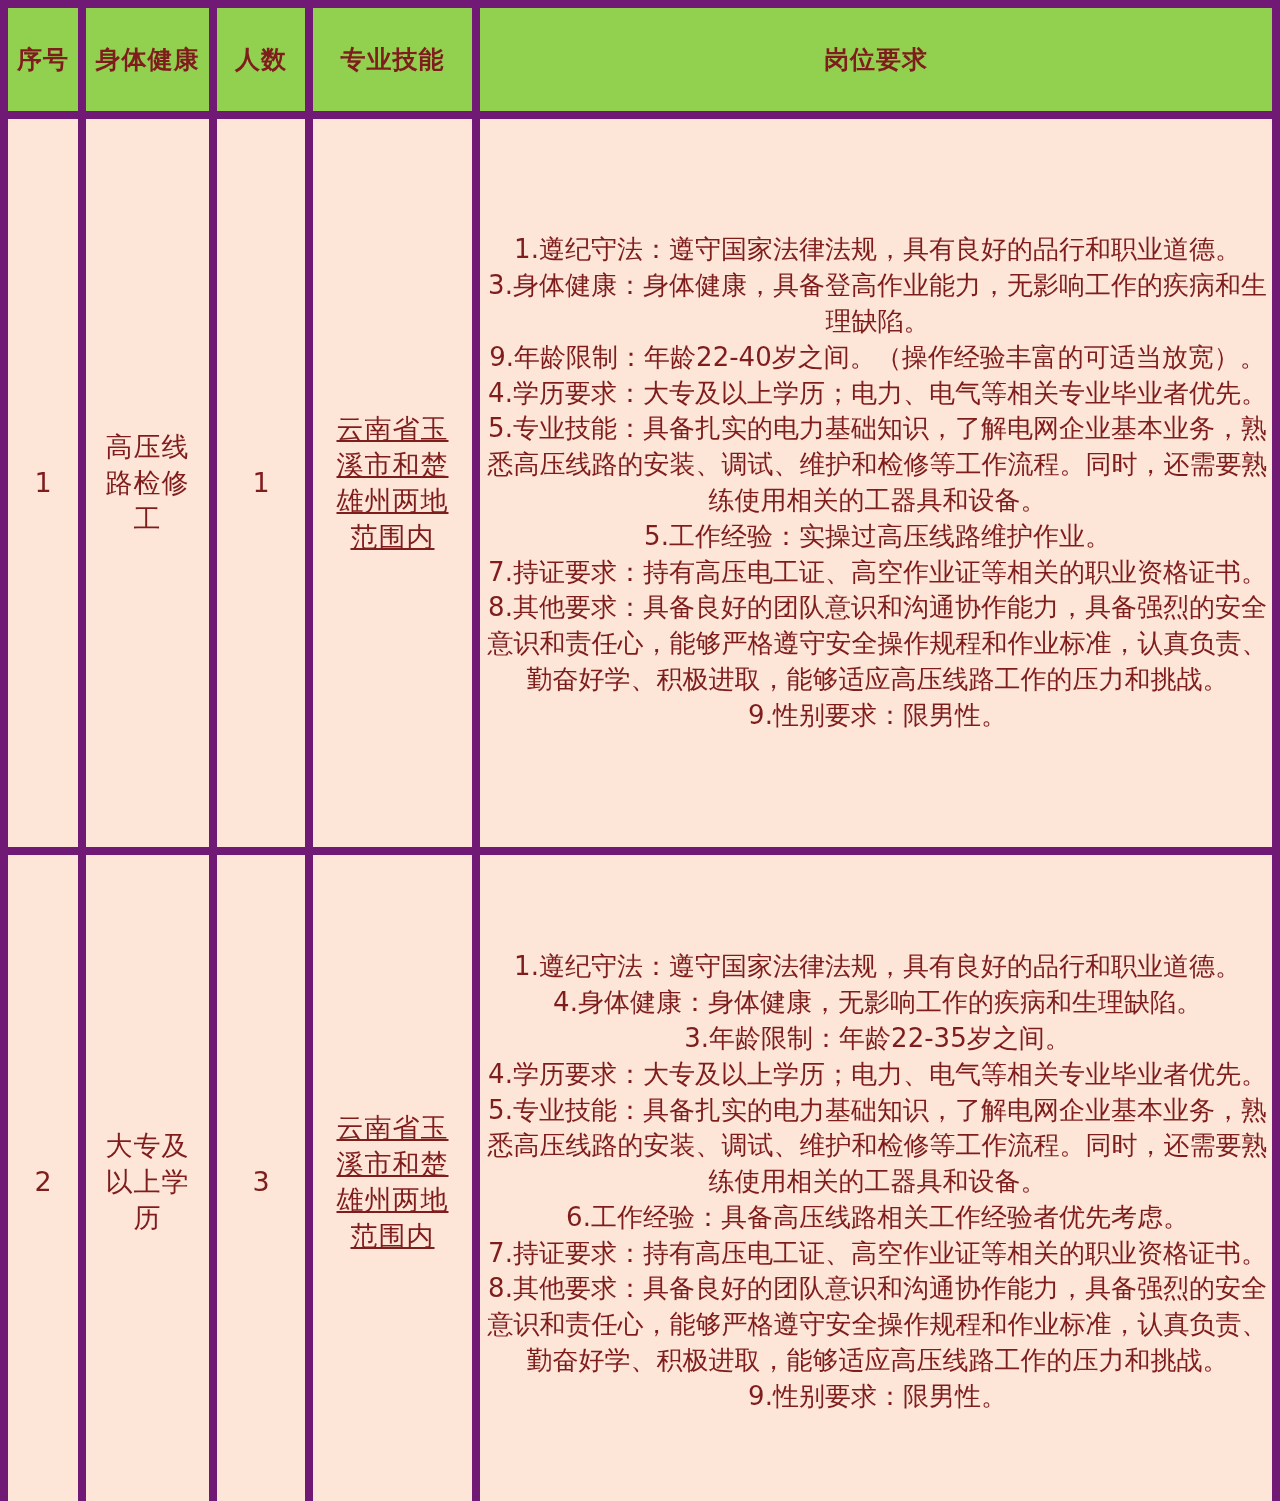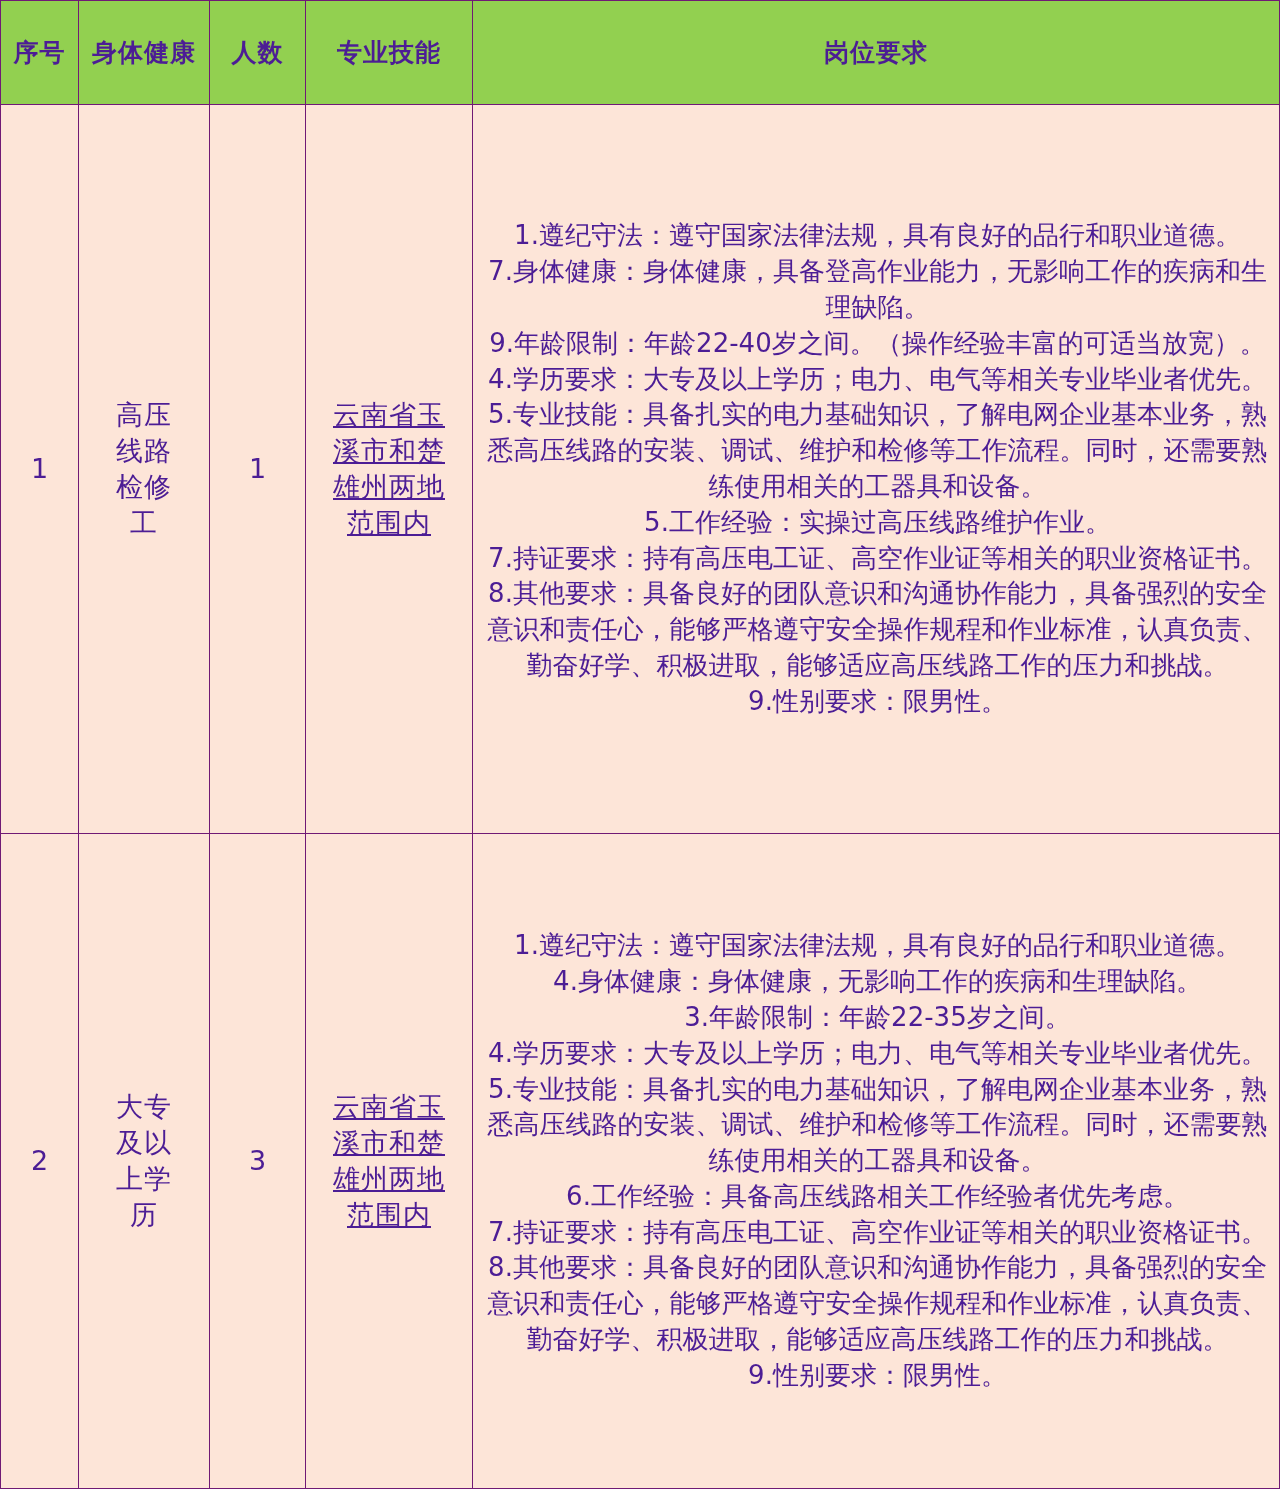--- a/index.html
+++ b/index.html
@@ -4,23 +4,23 @@
   <style>
     html, body { margin: 0; padding: 0; background: #ffffff; }
     body { width: 1280px; height: 1501px; overflow: hidden; font-family: "DejaVu Sans", "Liberation Sans", sans-serif; }
     table.jobs {
       border-collapse: collapse;
       width: 1280px;
       table-layout: fixed;
       position: absolute; left: 0; top: 0;
     }
     table.jobs td, table.jobs th {
-      border: 1px solid #701a75;
+      border: 8px solid #701a75;
       padding: 0;
-      color: #4c1d95;
+      color: #7f1d1d;
     }
     table.jobs thead th {
       background: #92d050;
       height: 103px;
       font-size: 25px;
       font-weight: bold;
       text-align: center;
       vertical-align: middle;
       letter-spacing: 1px;
     }
@@ -31,21 +31,21 @@
       font-size: 27px;
       line-height: 36px;
     }
     .col-no { width: 78px; }
     .col-name { width: 131px; }
     .col-count { width: 96px; }
     .col-loc { width: 167px; }
     .col-req { width: auto; }
     tr.row1 td { height: 728px; }
     tr.row2 td { height: 654px; }
-    td.name-cell div, td.loc-cell div { padding: 0 26px; letter-spacing: 1px; }
+    td.name-cell div, td.loc-cell div { padding: 0 8px; letter-spacing: 1px; }
     td.loc-cell div { padding: 0 16px; text-decoration: underline; }
     td.req-cell {
       text-align: left;
       font-size: 26px !important;
       line-height: 35.8px !important;
       padding: 0 2px 0 5px !important;
     }
     .req-line { display: block; }
   </style>
 </head>
@@ -73,21 +73,21 @@
       <td>1</td>
       <td class="name-cell">
           <div>高压线路检修工</div>
         </td>
       <td>1</td>
       <td class="loc-cell">
           <div>云南省玉溪市和楚雄州两地范围内</div>
         </td>
       <td class="req-cell">
         <span class="req-line">1.遵纪守法：遵守国家法律法规，具有良好的品行和职业道德。</span>
-        <span class="req-line">7.身体健康：身体健康，具备登高作业能力，无影响工作的疾病和生理缺陷。</span>
+        <span class="req-line">3.身体健康：身体健康，具备登高作业能力，无影响工作的疾病和生理缺陷。</span>
         <span class="req-line">9.年龄限制：年龄22-40岁之间。（操作经验丰富的可适当放宽）。</span>
         <span class="req-line">4.学历要求：大专及以上学历；电力、电气等相关专业毕业者优先。</span>
         <span class="req-line">5.专业技能：具备扎实的电力基础知识，了解电网企业基本业务，熟悉高压线路的安装、调试、维护和检修等工作流程。同时，还需要熟练使用相关的工器具和设备。</span>
         <span class="req-line">5.工作经验：实操过高压线路维护作业。</span>
         <span class="req-line">7.持证要求：持有高压电工证、高空作业证等相关的职业资格证书。</span>
         <span class="req-line">8.其他要求：具备良好的团队意识和沟通协作能力，具备强烈的安全意识和责任心，能够严格遵守安全操作规程和作业标准，认真负责、勤奋好学、积极进取，能够适应高压线路工作的压力和挑战。</span>
         <span class="req-line">9.性别要求：限男性。</span>
       </td>
     </tr>
     <tr class="row2">

